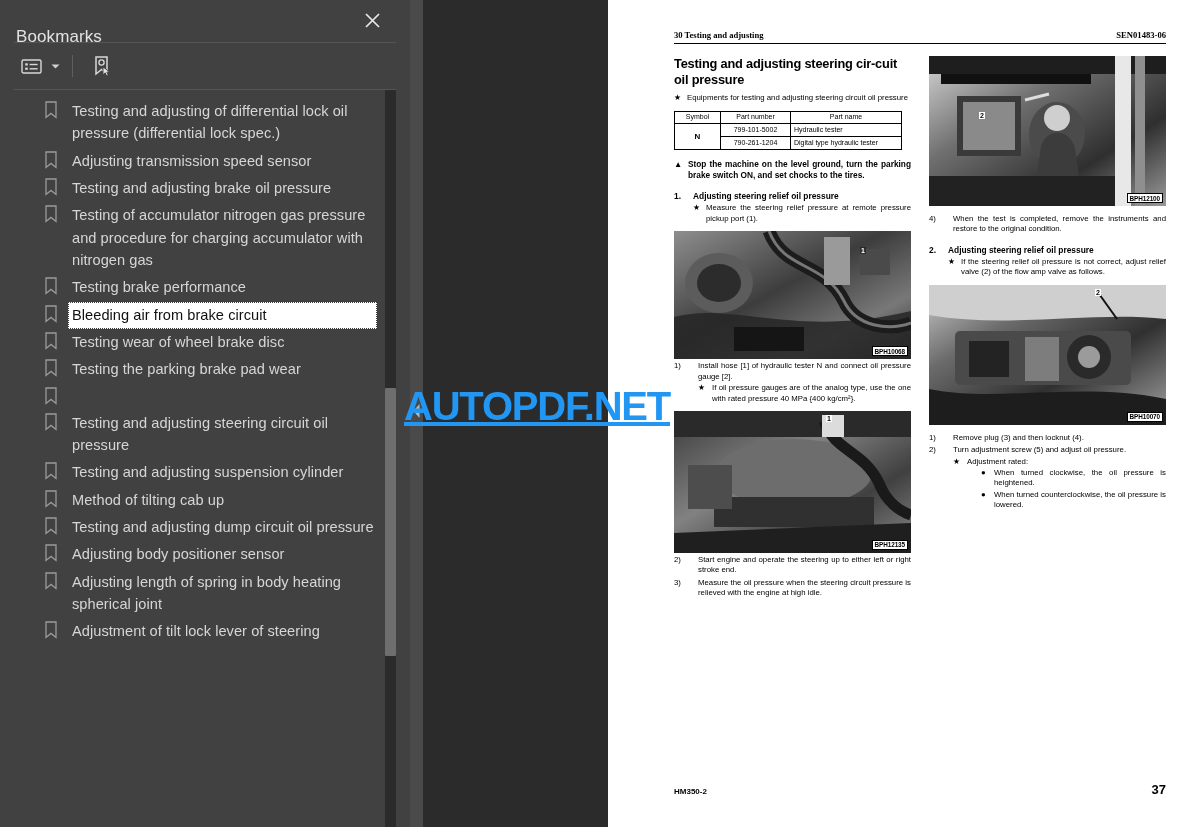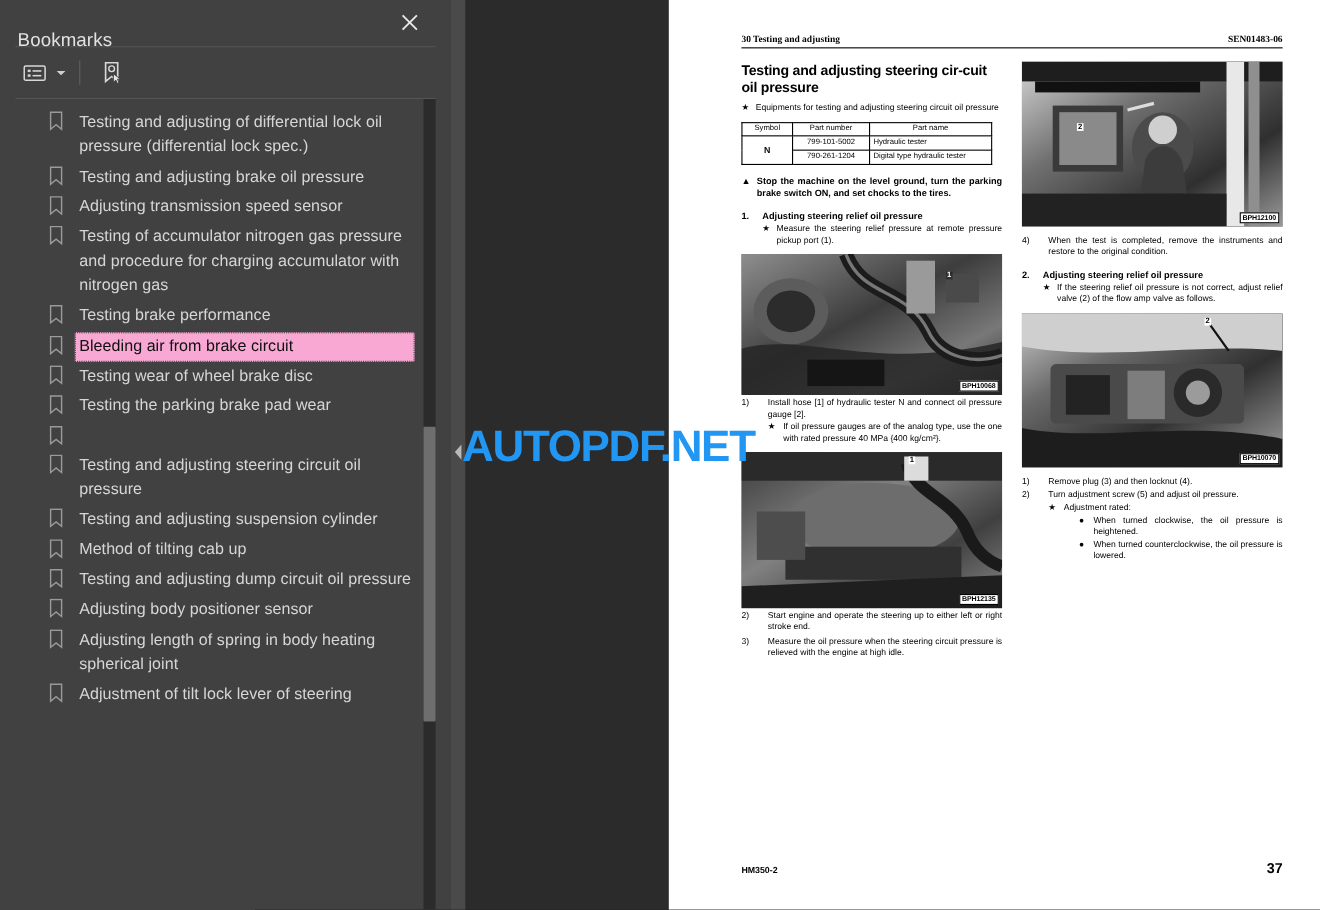--- a/index.html
+++ b/index.html
@@ -83,21 +83,21 @@
     width: 14px; height: 18px;
   }
   .bm-label {
     font-size: 14.6px;
     line-height: 1.53;
     color: #d6d6d6;
     padding: 2px 4px 3px 4px;
     letter-spacing: .05px;
   }
   .bm-item.selected .bm-label {
-    background: #f9a8d4;
+    background: #ffffff;
     color: #101010;
     outline: 1px dotted #3b3b3b;
     outline-offset: -1px;
     display: block;
     width: 100%;
   }
   .bm-item.selected { padding-right: 18px; }
 
   
   .bm-scroll-track {
@@ -279,29 +279,30 @@
     display: flex; justify-content: space-between;
     align-items: baseline;
     font-family: "Liberation Sans", sans-serif;
   }
   .pg-foot .model { font-size: 8px; font-weight: bold; }
   .pg-foot .pno { font-size: 13px; font-weight: bold; }
 
   
   .watermark {
     position: absolute;
-    left: 420px; top: 384px;
+    left: 404px; top: 384px;
     font-size: 40px;
     font-weight: bold;
     font-family: "Liberation Sans", sans-serif;
     color: #2196f3;
     letter-spacing: -1.2px;
     white-space: nowrap;
     pointer-events: none;
     z-index: 40;
+    text-decoration: underline;
   }
 </style>
 </head>
 <body>
 
 <div id="app">
 
   <div class="bm-panel">
 
     <div class="bm-header">
@@ -347,27 +348,27 @@
           <div class="bm-item">
             <span class="bm-bmk-icon"><svg width="14" height="18" viewBox="0 0 14 18" aria-hidden="true">
                 <path d="M2 1 H12 V16.5 L7 12.4 L2 16.5 Z" fill="none" stroke="#9a9a9a" stroke-width="1.3"></path>
               </svg></span>
             <span class="bm-label">Testing and adjusting of differential lock oil pressure (differential lock spec.)</span>
           </div>
           <div class="bm-item">
             <span class="bm-bmk-icon"><svg width="14" height="18" viewBox="0 0 14 18" aria-hidden="true">
                 <path d="M2 1 H12 V16.5 L7 12.4 L2 16.5 Z" fill="none" stroke="#9a9a9a" stroke-width="1.3"></path>
               </svg></span>
+            <span class="bm-label">Adjusting transmission speed sensor</span>
+          </div>
+          <div class="bm-item">
+            <span class="bm-bmk-icon"><svg width="14" height="18" viewBox="0 0 14 18" aria-hidden="true">
+                <path d="M2 1 H12 V16.5 L7 12.4 L2 16.5 Z" fill="none" stroke="#9a9a9a" stroke-width="1.3"></path>
+              </svg></span>
             <span class="bm-label">Testing and adjusting brake oil pressure</span>
-          </div>
-          <div class="bm-item">
-            <span class="bm-bmk-icon"><svg width="14" height="18" viewBox="0 0 14 18" aria-hidden="true">
-                <path d="M2 1 H12 V16.5 L7 12.4 L2 16.5 Z" fill="none" stroke="#9a9a9a" stroke-width="1.3"></path>
-              </svg></span>
-            <span class="bm-label">Adjusting transmission speed sensor</span>
           </div>
           <div class="bm-item">
             <span class="bm-bmk-icon"><svg width="14" height="18" viewBox="0 0 14 18" aria-hidden="true">
                 <path d="M2 1 H12 V16.5 L7 12.4 L2 16.5 Z" fill="none" stroke="#9a9a9a" stroke-width="1.3"></path>
               </svg></span>
             <span class="bm-label">Testing of accumulator nitrogen gas pressure and procedure for charging accumulator with nitrogen gas</span>
           </div>
           <div class="bm-item">
             <span class="bm-bmk-icon"><svg width="14" height="18" viewBox="0 0 14 18" aria-hidden="true">
                 <path d="M2 1 H12 V16.5 L7 12.4 L2 16.5 Z" fill="none" stroke="#9a9a9a" stroke-width="1.3"></path>

